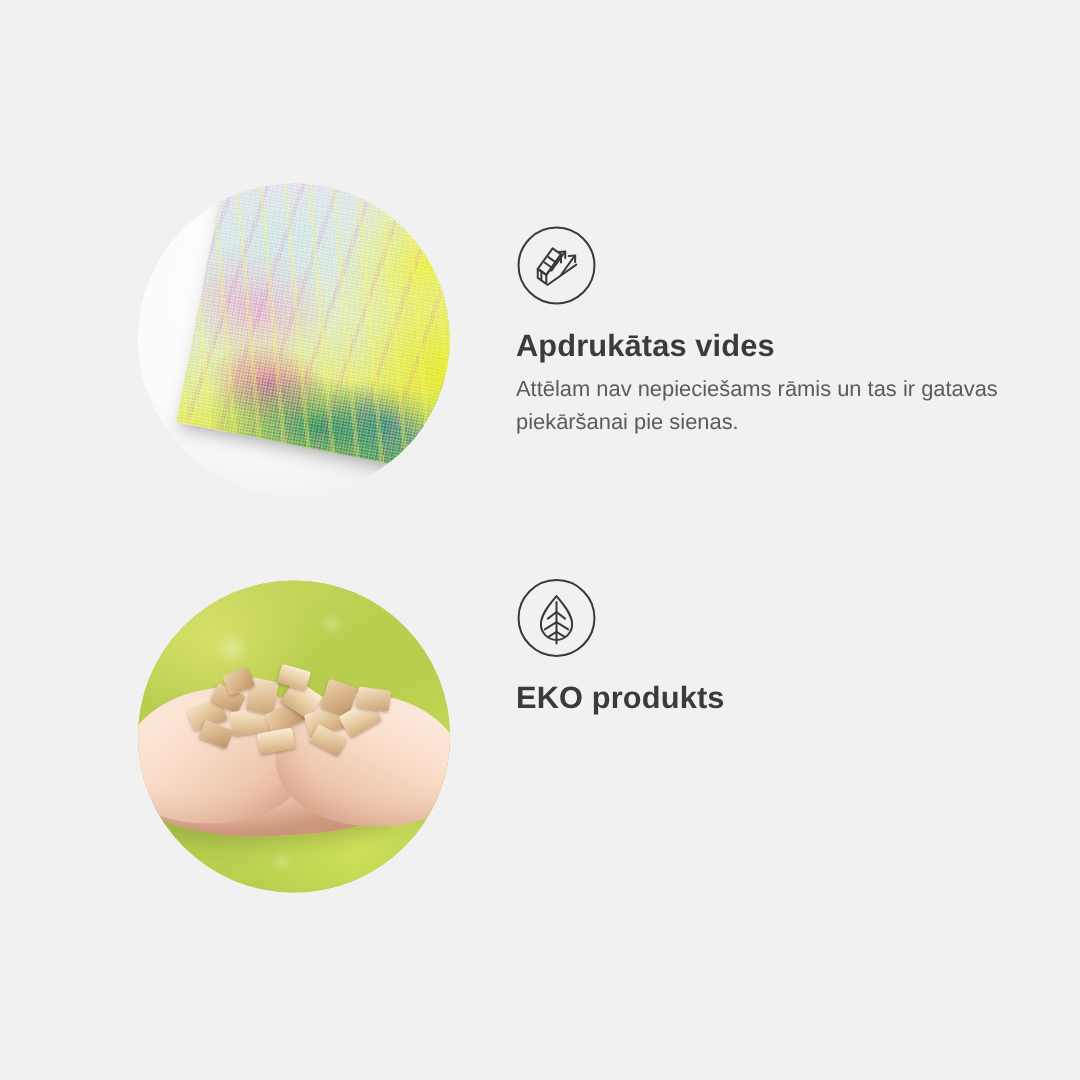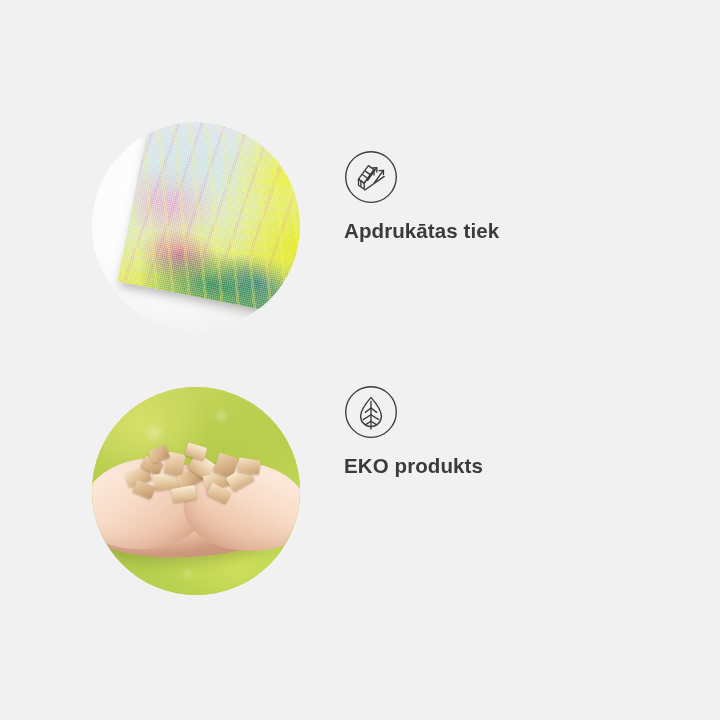--- a/index.html
+++ b/index.html
@@ -283,21 +283,22 @@
         <path d="M19.0 25.0 L24.7 29.0"></path>
         <path d="M21.6 21.4 L27.3 25.4"></path>
 
         <path d="M23.6 30.4 L32.4 18.2"></path>
         <path d="M28.6 18.0 L32.9 17.7 L32.8 22.0"></path>
         <path d="M30.2 33.0 L39.0 20.8"></path>
         <path d="M35.2 20.6 L39.5 20.3 L39.4 24.6"></path>
         <path d="M20.9 40.0 L40.2 26.4"></path>
       </svg>
 
-      <h2 class="feature-title">Apdrukātas tiek</h2>
+      <h2 class="feature-title">Apdrukātas vides</h2>
+      <p class="feature-desc">Attēlam nav nepieciešams rāmis un tas ir gatavas piekāršanai pie sienas.</p>
     </div>
   </section>
 
   <section class="feature feature-2">
 
     <div class="photo photo-eco">
       <div class="eco-bg"></div>
       <div class="eco-bokeh"></div>
       <div class="hands">
         <div class="hand-base"></div>

